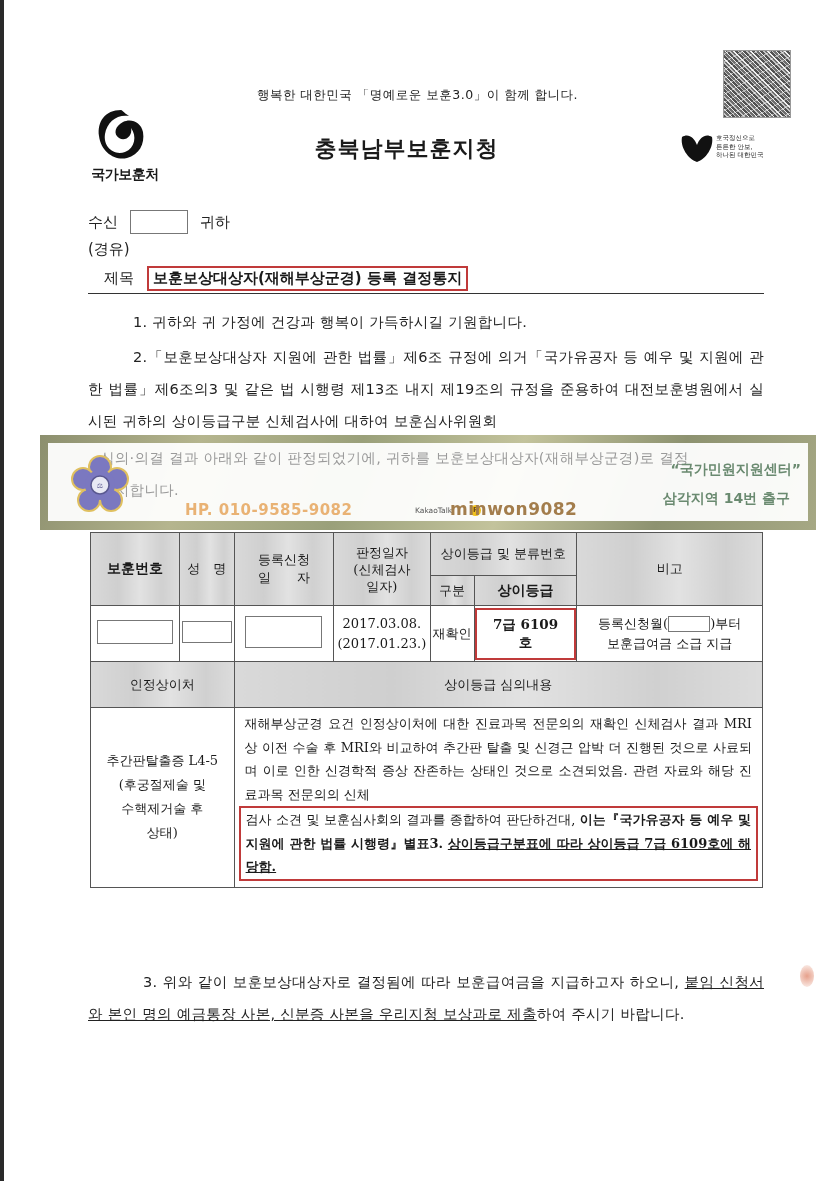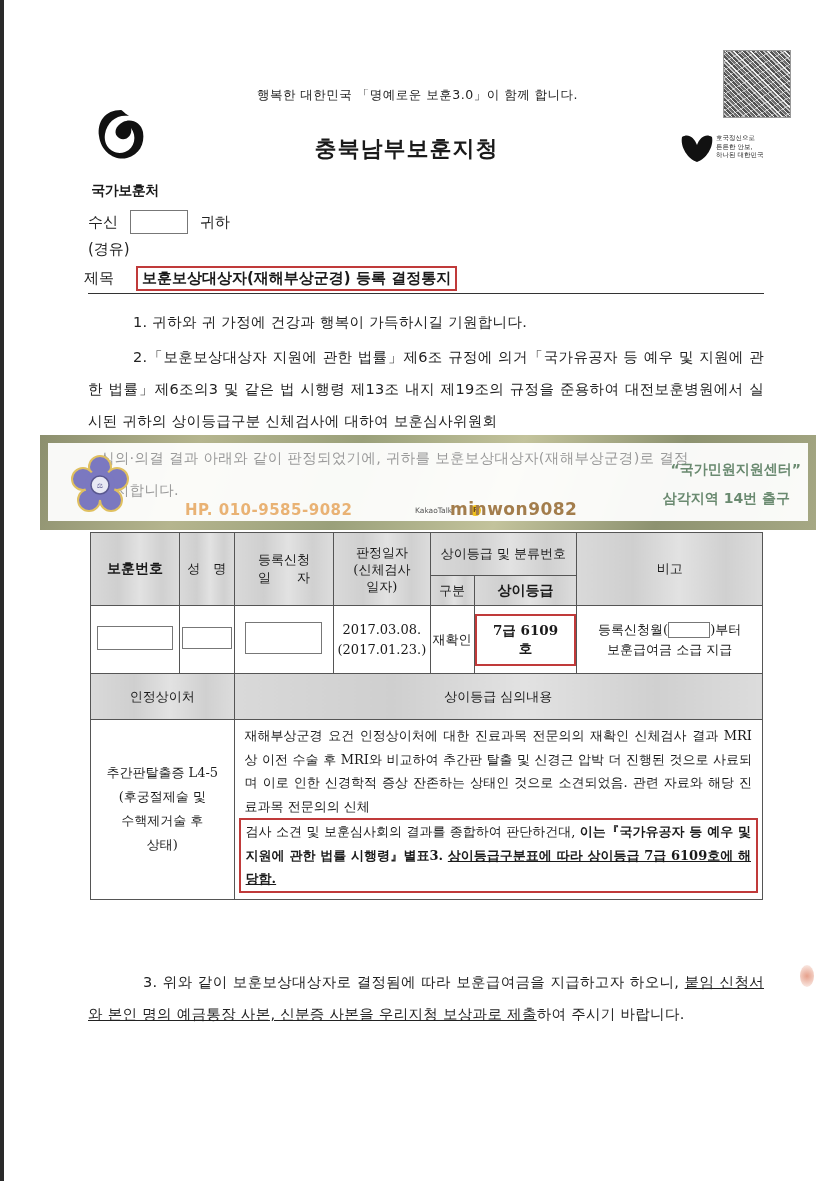--- a/index.html
+++ b/index.html
@@ -5,37 +5,37 @@
   * { box-sizing: border-box; margin: 0; padding: 0; }
   html, body { width: 835px; height: 1181px; background: #ffffff; overflow: hidden; }
   body { position: relative; font-family: "DejaVu Sans", sans-serif; color: #1a1a1a; }
   .edge-left { position: absolute; left: 0; top: 0; width: 4px; height: 1181px; background: #2a2a2a; }
   .abs { position: absolute; }
 
   
   .slogan { left: 0; width: 835px; top: 87px; text-align: center; font-size: 12.5px; letter-spacing: 0.5px; color: #222; }
   .title { left: 0; width: 770px; top: 134px; text-align: center; font-size: 22px; font-weight: bold; letter-spacing: 1px; padding-left: 43px; }
   .mpva-logo { left: 95px; top: 108px; width: 52px; height: 55px; }
-  .mpva-name { left: 85px; top: 182px; width: 80px; text-align: center; font-size: 14px; font-weight: bold; letter-spacing: -0.5px; }
+  .mpva-name { left: 85px; top: 166px; width: 80px; text-align: center; font-size: 14px; font-weight: bold; letter-spacing: -0.5px; }
   .qr { left: 723px; top: 50px; width: 68px; height: 68px; border: 1px solid #888;
         background:
           repeating-linear-gradient(45deg, #333 0 2px, #bbb 2px 3px, #555 3px 5px, #eee 5px 6px),
           #777;
         opacity: 0.85; }
   .qr::after { content: ""; position: absolute; inset: 0;
         background: repeating-linear-gradient(-30deg, transparent 0 3px, rgba(255,255,255,0.5) 3px 4px, transparent 4px 7px); }
   .right-logo { left: 680px; top: 133px; width: 34px; height: 30px; }
   .right-slogan { left: 716px; top: 134px; font-size: 6.5px; line-height: 8.5px; color: #222; }
 
   
   .lbl { font-size: 15px; color: #222; }
   .recv-row { left: 88px; top: 210px; display: flex; align-items: center; gap: 12px; }
   .blank-box { display: inline-block; border: 1px solid #777; background: #fff; }
   .route { left: 88px; top: 240px; }
-  .subject-row { left: 84px; top: 266px; display: flex; align-items: center; gap: 22px; }
+  .subject-row { left: 104px; top: 266px; display: flex; align-items: center; gap: 13px; }
   .subject-box { border: 2px solid #c03a3a; padding: 1px 4px; font-size: 15px; font-weight: bold; color: #1a1a1a; }
   .rule { left: 88px; top: 293px; width: 676px; height: 1px; background: #333; }
 
   .para { font-size: 14.5px; line-height: 32px; color: #222; letter-spacing: 0.3px; }
   .p1 { left: 133px; top: 306px; }
   .p2 { left: 88px; top: 341px; width: 676px; text-align: justify; }
   .p2 .indent { display: inline-block; width: 45px; }
 
   
   .banner { left: 40px; top: 435px; width: 776px; height: 95px;
@@ -165,21 +165,21 @@
       <div>(신체검사</div>
       <div>일자)</div>
     </td>
     <td class="hd" colspan="2">상이등급 및 분류번호</td>
     <td class="hd" rowspan="2">비고</td>
   </tr>
   <tr style="height:30px;">
     <td class="hd">구분</td>
     <td class="hd hd-bold">상이등급</td>
   </tr>
-  <tr style="height:68px;">
+  <tr style="height:56px;">
     <td><span class="cell-box" style="width:76px;height:24px;"></span></td>
     <td><span class="cell-box" style="width:50px;height:22px;"></span></td>
     <td><span class="cell-box" style="width:77px;height:32px;"></span></td>
     <td style="line-height:20px;">
       <div>2017.03.08.</div>
       <div>(2017.01.23.)</div>
     </td>
     <td>재확인</td>
     <td><span class="grade-box">7급  6109호</span></td>
     <td class="remark">

